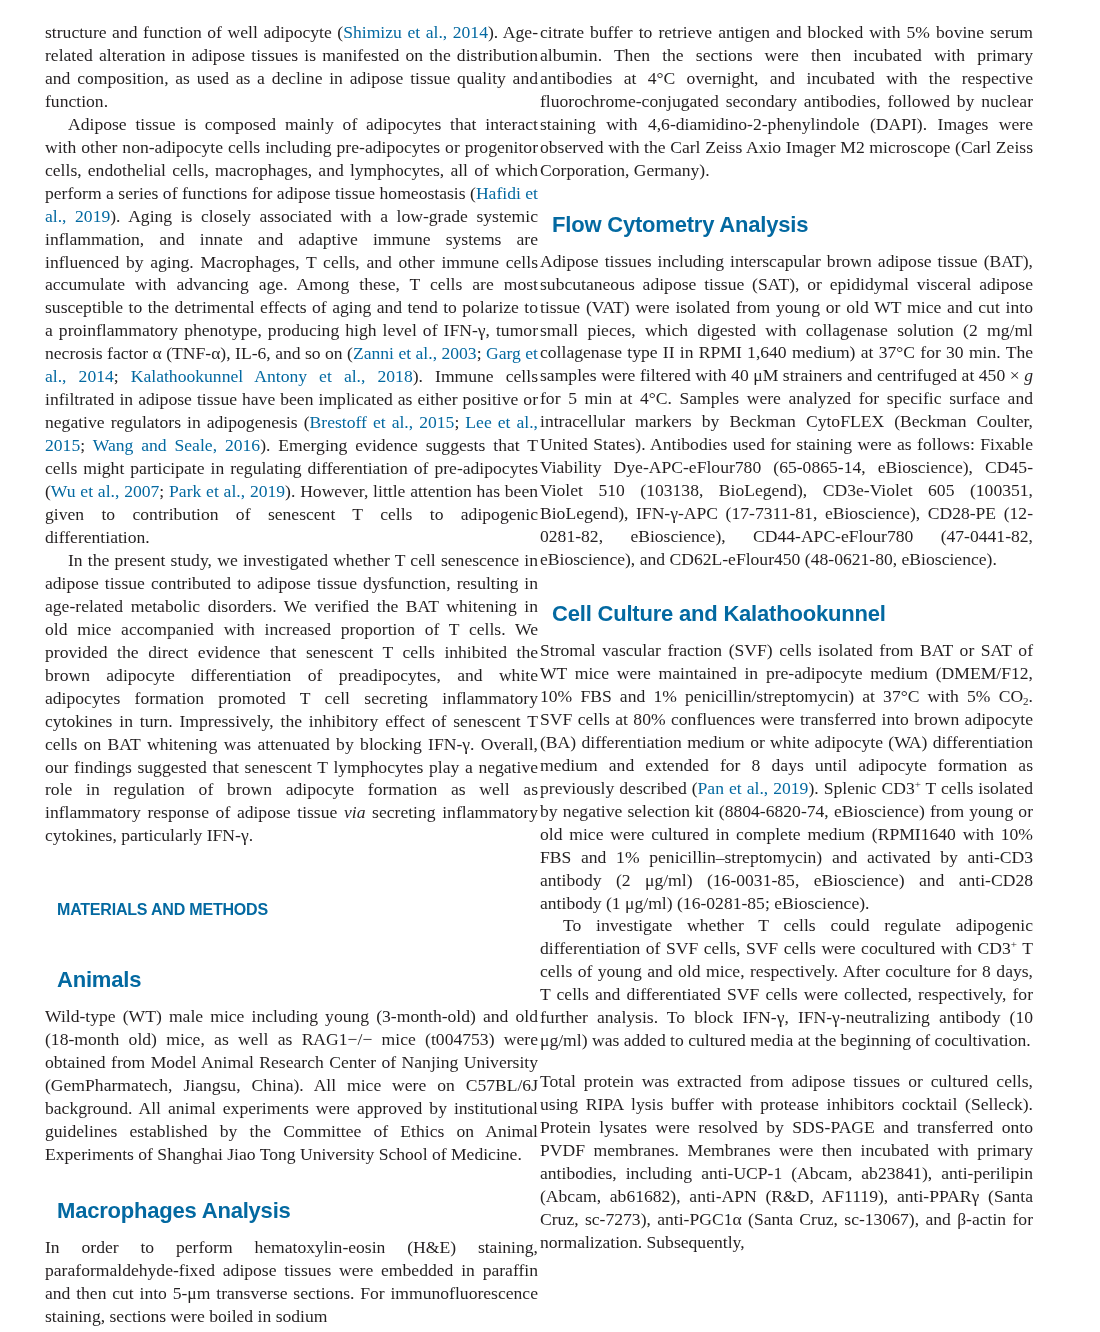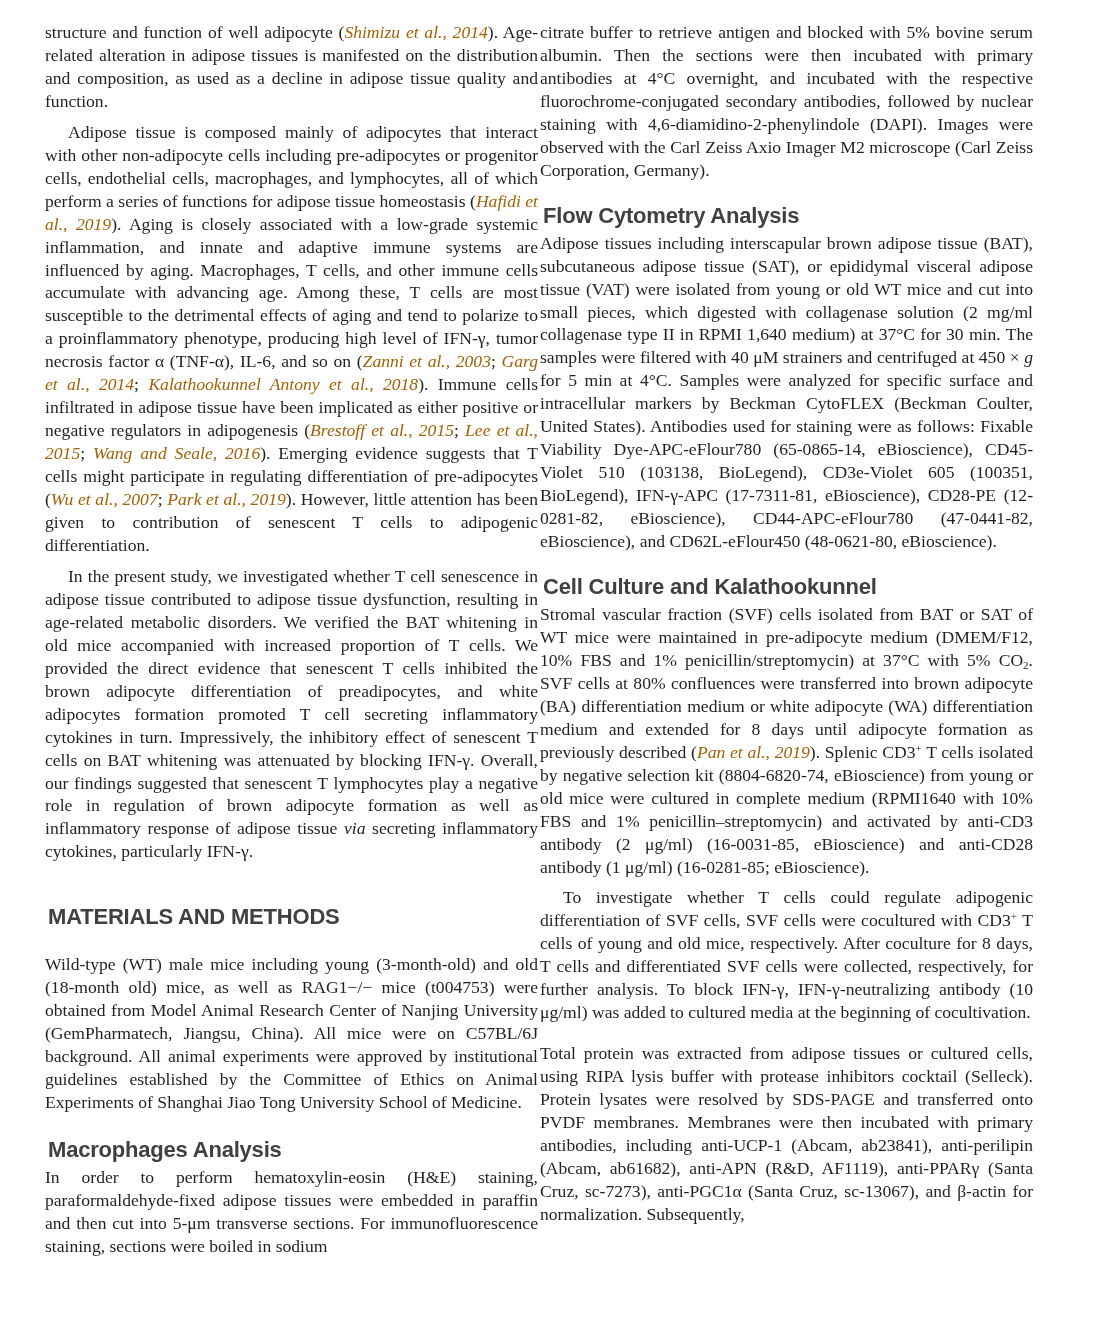--- a/index.html
+++ b/index.html
@@ -13,48 +13,49 @@
     line-height: 22.95px;
     color: #231f20;
   }
   .col.left { left: 45px; }
   .col.right { left: 540px; }
   p {
     margin: 0;
     text-align: justify;
     hyphens: manual;
   }
-  p.indent { text-indent: 23px; margin-top: 8px; }
-  .cite { color: #a16207; font-style: italic; }
+  p.indent { text-indent: 23px; }
+  .cite { color: #0369a1; }
   h2, h3 {
     font-family: "Liberation Sans", "DejaVu Sans", sans-serif;
     font-weight: bold;
-    color: #404040;
-    margin: 3px;
+    color: #0369a1;
+    margin: 12px;
   }
-  h2 { font-size: 22px; line-height: 26px; letter-spacing: -0.2px; }
+  h2 { font-size: 16px; line-height: 26px; letter-spacing: -0.2px; }
   h3 { font-size: 22px; line-height: 26px; letter-spacing: -0.2px; }
   sup { font-size: 11px; line-height: 0; vertical-align: 6px; }
   sub { font-size: 11px; line-height: 0; vertical-align: -3px; }
   i { font-style: italic; }
 </style>
 </head>
 <body>
 
 <div class="col left">
   <p><span>structure and function of well adipocyte (</span><span class="cite">Shimizu et al., 2014</span><span>). Age-related alteration in adipose tissues is manifested on the distribution and composition, as used as a decline in adipose tissue quality and function.</span></p>
 
   <p class="indent"><span>Adipose tissue is composed mainly of adipocytes that interact with other non-adipocyte cells including pre-adipocytes or progenitor cells, endothelial cells, macrophages, and lymphocytes, all of which perform a series of functions for adipose tissue homeostasis (</span><span class="cite">Hafidi et al., 2019</span><span>). Aging is closely associated with a low-grade systemic inflammation, and innate and adaptive immune systems are influenced by aging. Macrophages, T cells, and other immune cells accumulate with advancing age. Among these, T cells are most susceptible to the detrimental effects of aging and tend to polarize to a proinflammatory phenotype, producing high level of IFN-γ, tumor necrosis factor α (TNF-α), IL-6, and so on (</span><span class="cite">Zanni et al., 2003</span><span>; </span><span class="cite">Garg et al., 2014</span><span>; </span><span class="cite">Kalathookunnel Antony et al., 2018</span><span>). Immune cells infiltrated in adipose tissue have been implicated as either positive or negative regulators in adipogenesis (</span><span class="cite">Brestoff et al., 2015</span><span>; </span><span class="cite">Lee et al., 2015</span><span>; </span><span class="cite">Wang and Seale, 2016</span><span>). Emerging evidence suggests that T cells might participate in regulating differentiation of pre-adipocytes (</span><span class="cite">Wu et al., 2007</span><span>; </span><span class="cite">Park et al., 2019</span><span>). However, little attention has been given to contribution of senescent T cells to adipogenic differentiation.</span></p>
 
   <p class="indent"><span>In the present study, we investigated whether T cell senescence in adipose tissue contributed to adipose tissue dysfunction, resulting in age-related metabolic disorders. We verified the BAT whitening in old mice accompanied with increased proportion of T cells. We provided the direct evidence that senescent T cells inhibited the brown adipocyte differentiation of preadipocytes, and white adipocytes formation promoted T cell secreting inflammatory cytokines in turn. Impressively, the inhibitory effect of senescent T cells on BAT whitening was attenuated by blocking IFN-γ. Overall, our findings suggested that senescent T lymphocytes play a negative role in regulation of brown adipocyte formation as well as inflammatory response of adipose tissue </span><i>via</i><span> secreting inflammatory cytokines, particularly IFN-γ.</span></p>
 
   <div style="height:38px"></div>
   <h2>MATERIALS AND METHODS</h2>
 
   <div style="height:20px"></div>
+  <h3>Animals</h3>
   <p>Wild-type (WT) male mice including young (3-month-old) and old (18-month old) mice, as well as RAG1−/− mice (t004753) were obtained from Model Animal Research Center of Nanjing University (GemPharmatech, Jiangsu, China). All mice were on C57BL/6J background. All animal experiments were approved by institutional guidelines established by the Committee of Ethics on Animal Experiments of Shanghai Jiao Tong University School of Medicine.</p>
 
   <div style="height:20px"></div>
   <h3>Macrophages Analysis</h3>
   <p>In order to perform hematoxylin-eosin (H&amp;E) staining, paraformaldehyde-fixed adipose tissues were embedded in paraffin and then cut into 5-μm transverse sections. For immunofluorescence staining, sections were boiled in sodium</p>
 </div>
 
 <div class="col right">
   <p>citrate buffer to retrieve antigen and blocked with 5% bovine serum albumin. Then the sections were then incubated with primary antibodies at 4°C overnight, and incubated with the respective fluorochrome-conjugated secondary antibodies, followed by nuclear staining with 4,6-diamidino-2-phenylindole (DAPI). Images were observed with the Carl Zeiss Axio Imager M2 microscope (Carl Zeiss Corporation, Germany).</p>
 

